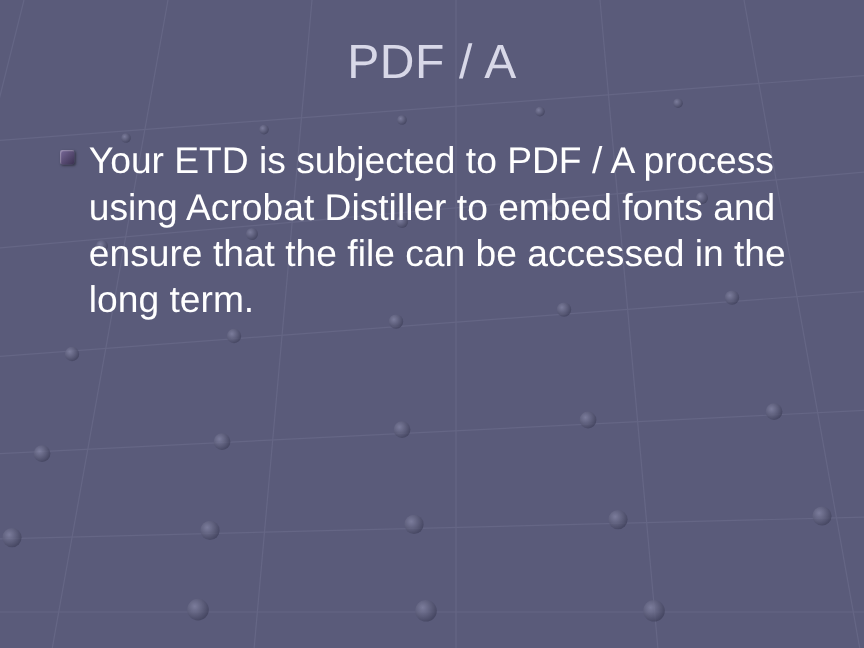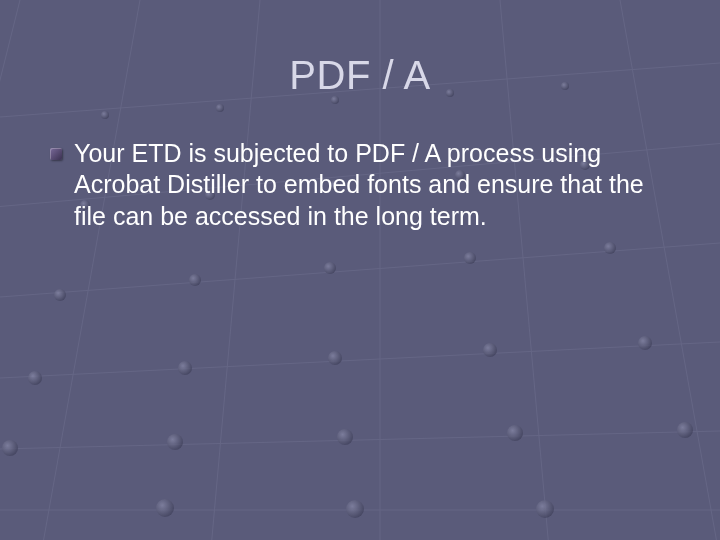--- a/index.html
+++ b/index.html
@@ -19,38 +19,37 @@
     z-index: 1;
     padding: 30px 50px 0 50px;
   }
   .title {
     text-align: center;
     font-size: 40px;
     font-weight: 400;
     color: #d8d8e8;
     margin-bottom: 40px;
     letter-spacing: 0.5px;
-    margin-top: 23px;
   }
   .bullet-row {
     display: flex;
     align-items: flex-start;
     gap: 12px;
   }
   .bullet-icon {
     width: 12px;
     height: 12px;
     flex: 0 0 12px;
     margin-top: 10px;
     background: linear-gradient(135deg, #7a6a9a 0%, #3a3050 100%);
     border-radius: 2px;
     box-shadow: inset 1px 1px 0 rgba(255,255,255,0.25), 1px 1px 2px rgba(0,0,0,0.4);
   }
   .bullet-text {
-    font-size: 25px;
+    font-size: 31px;
     line-height: 1.25;
     color: #ffffff;
     font-weight: 400;
   }
 </style>
 </head>
 <body>
 
 <svg class="bg-grid" viewBox="0 0 720 540" preserveAspectRatio="none">
   <defs>

